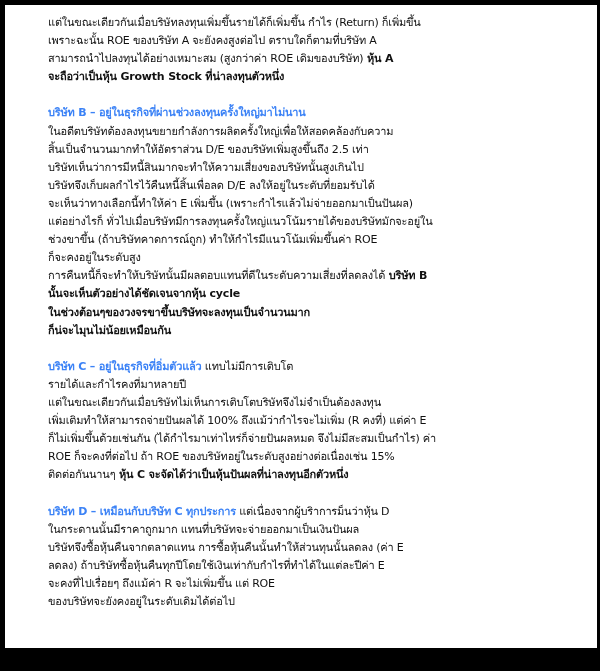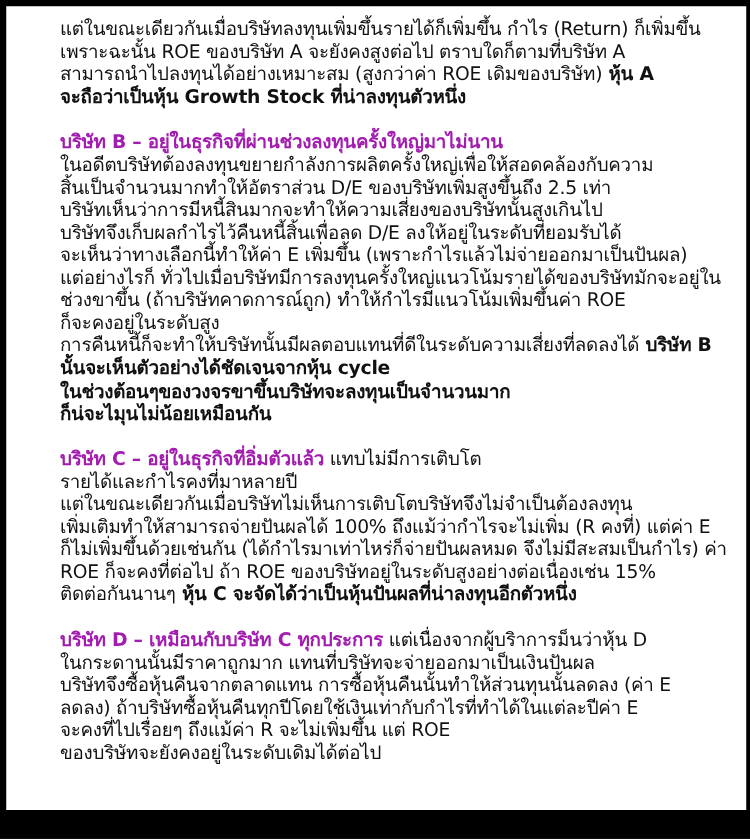--- a/index.html
+++ b/index.html
@@ -21,28 +21,28 @@
       width: 592px;
       height: 643px;
       background: #ffffff;
       box-sizing: border-box;
     }
     .content {
       position: absolute;
       left: 43px;
       top: 9px;
       width: 545px;
-      font-size: 15px;
+      font-size: 11px;
       line-height: 18.1px;
       color: #111;
       letter-spacing: -0.2px;
     }
     .line { white-space: nowrap; height: 18.1px; }
     .bold { font-weight: bold; }
-    .red { color: #a21caf; font-weight: bold; }
+    .red { color: #3b82f6; font-weight: bold; }
     .gap { height: 18.1px; }
     .watermark {
       position: absolute;
       right: 6px;
       top: 652px;
       color: #ffffff;
       font-family: "DejaVu Sans Mono", "Liberation Mono", monospace;
       font-size: 11px;
       letter-spacing: -0.3px;
       margin-top: 44px;

